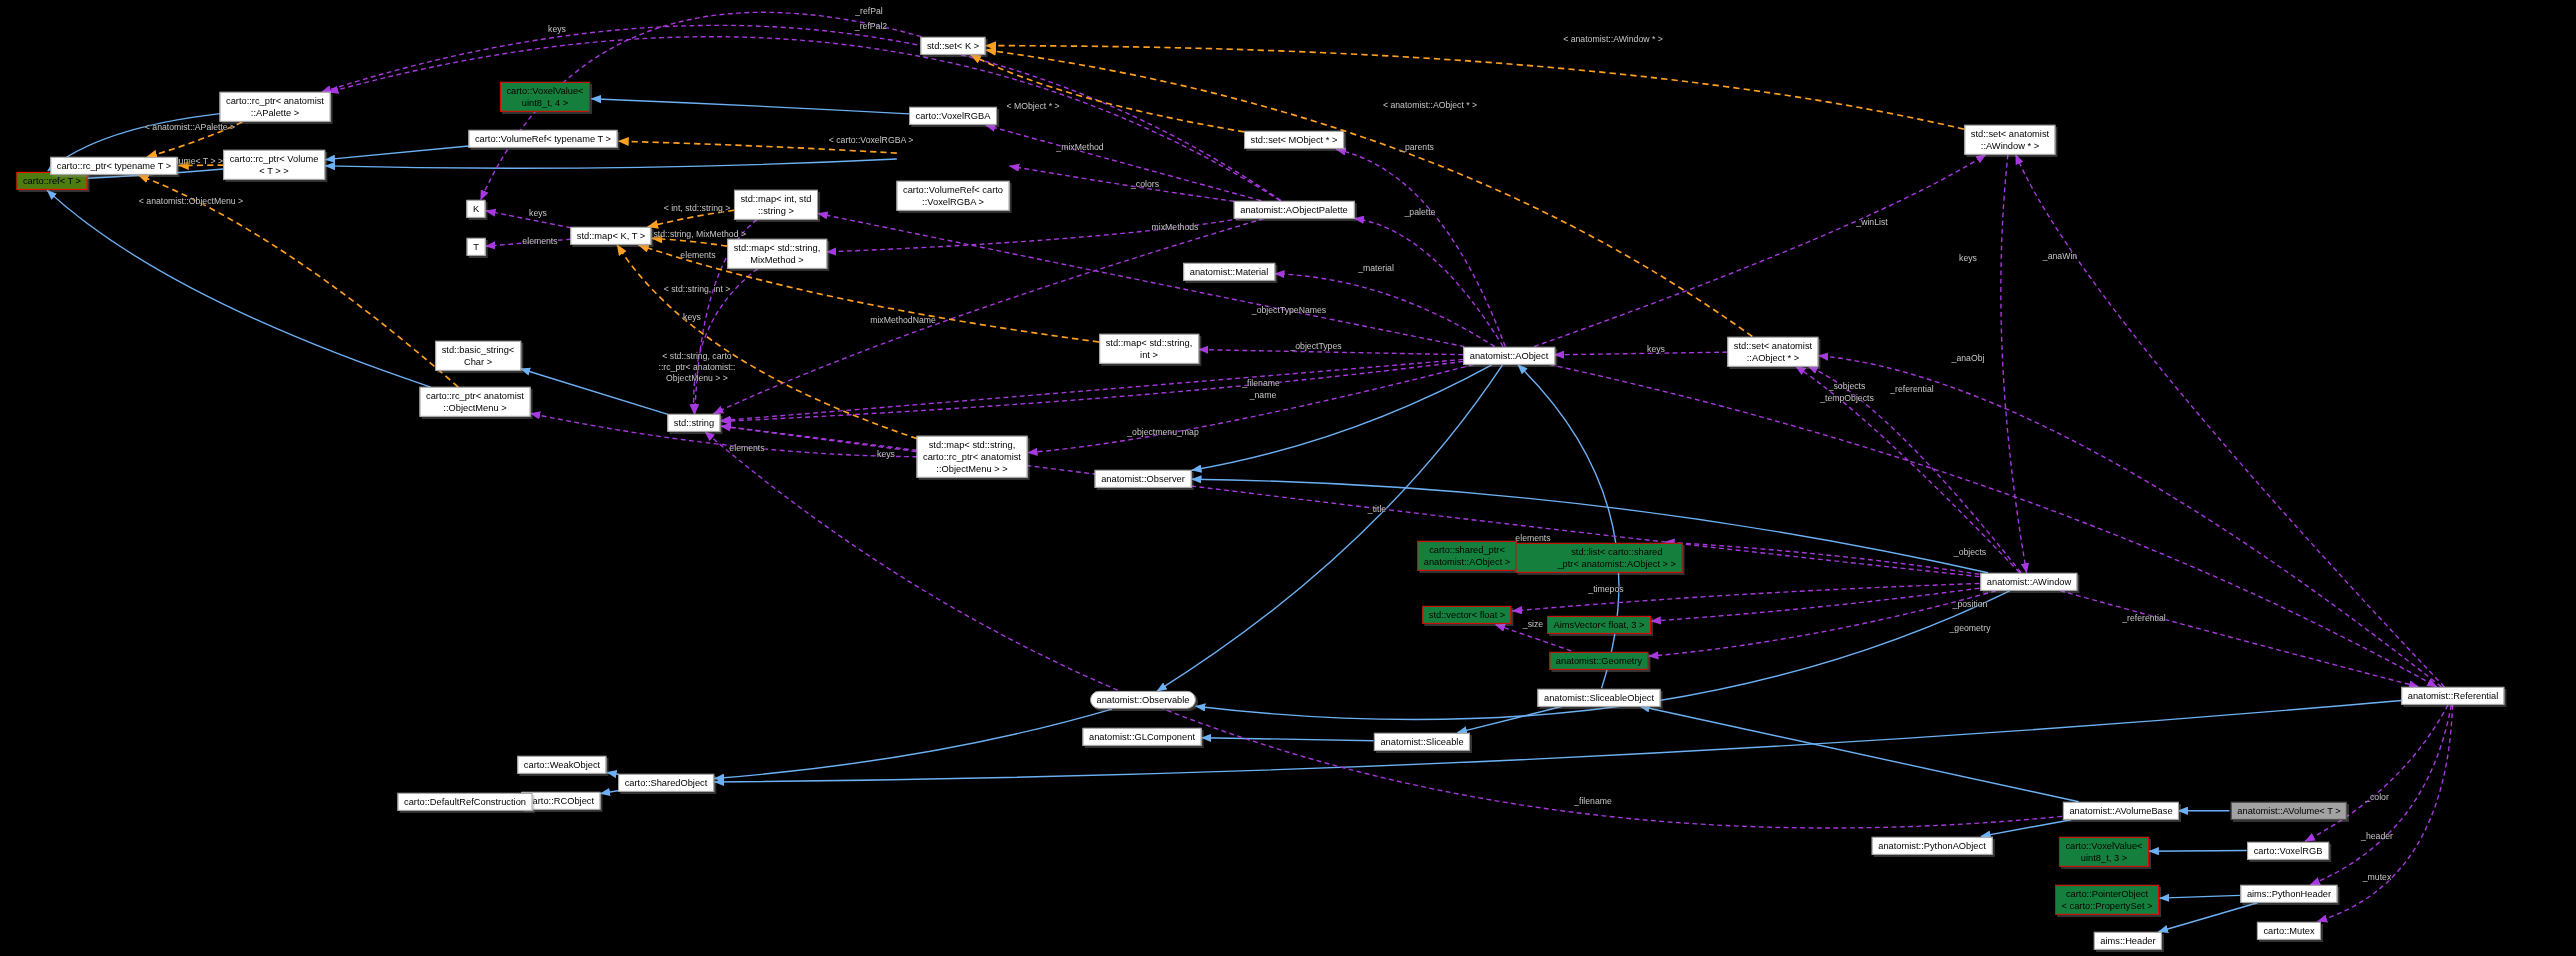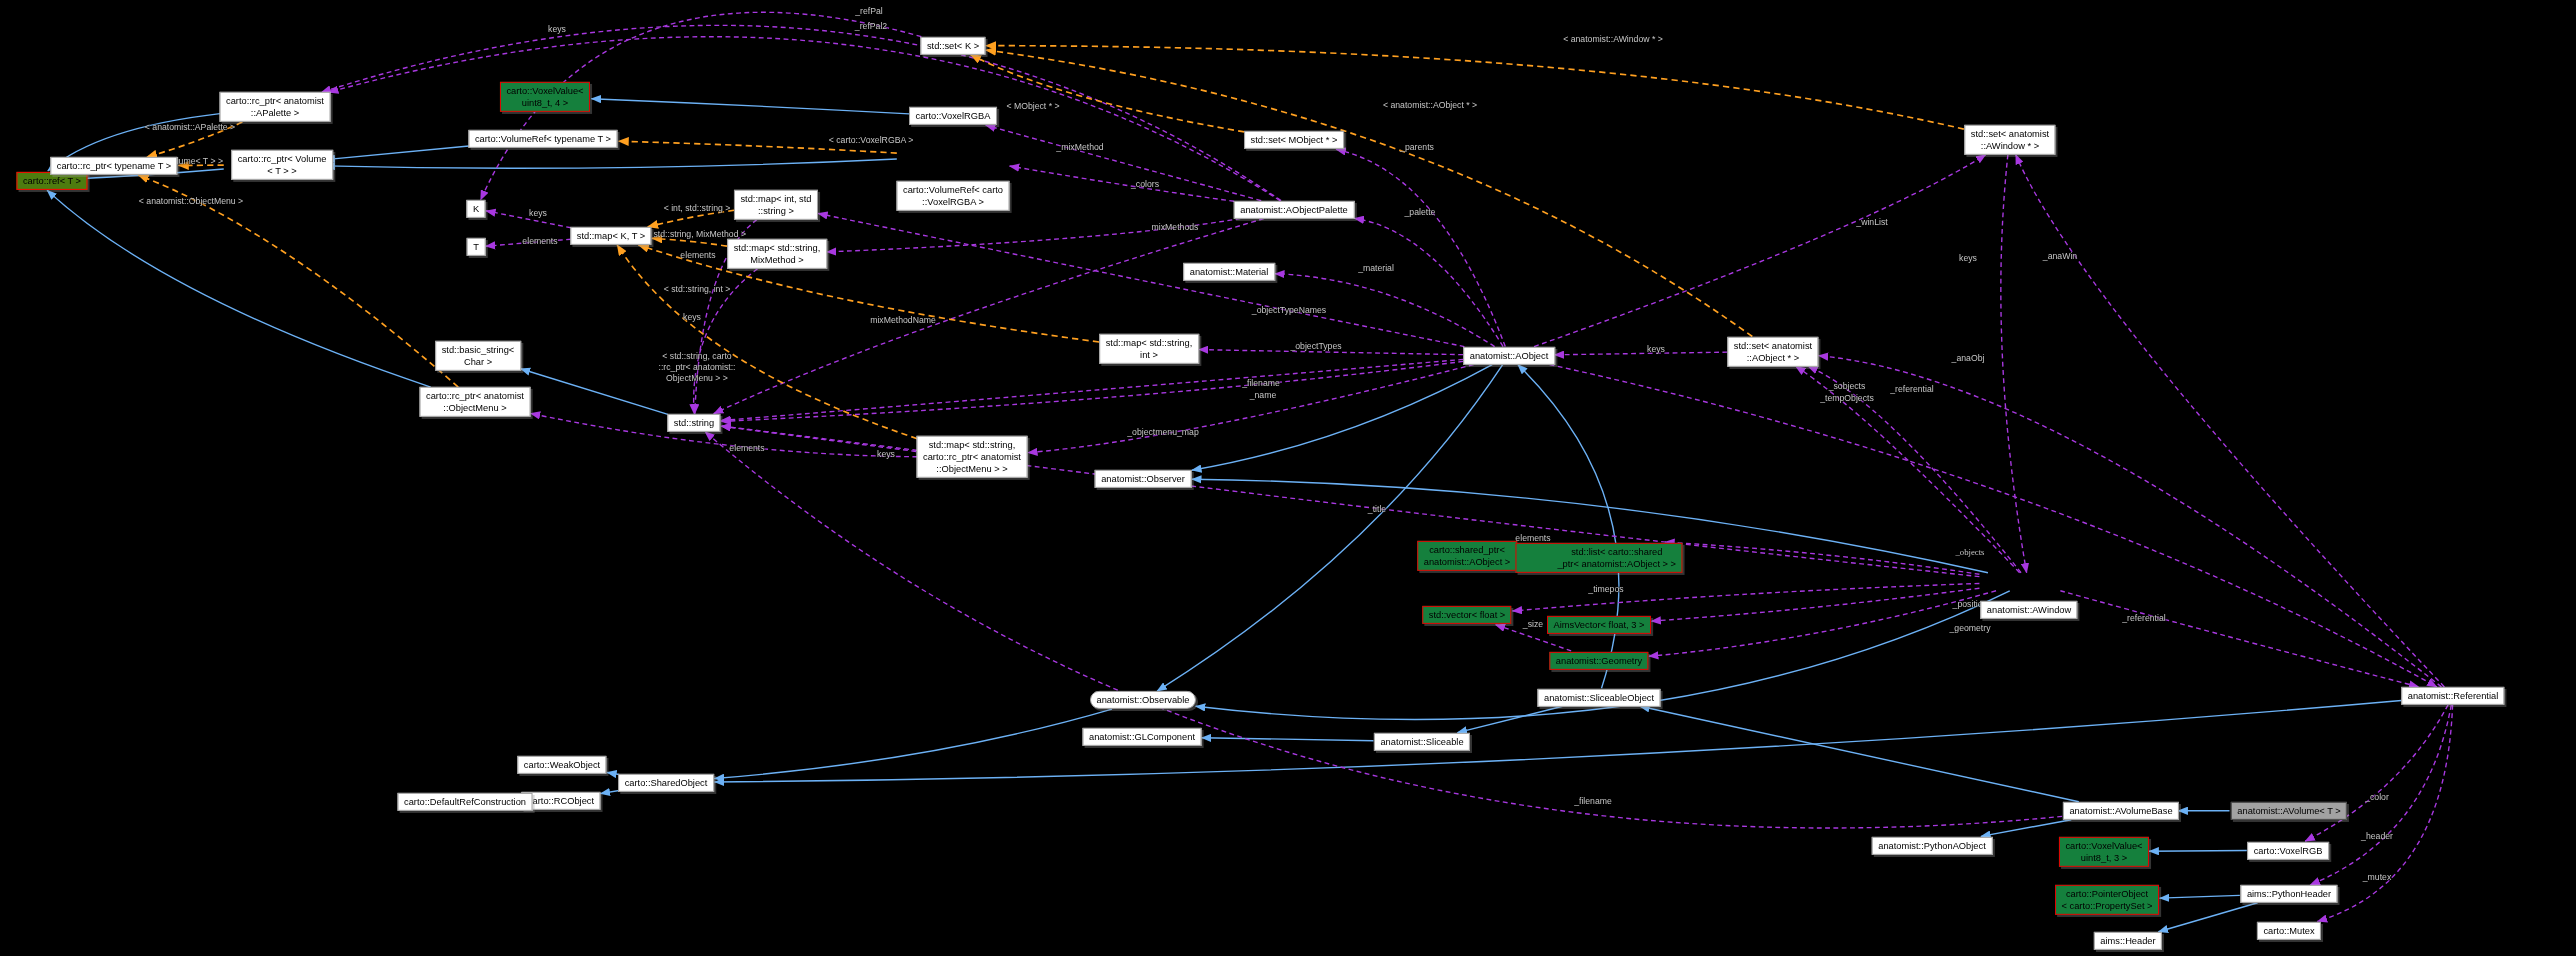--- a/index.html
+++ b/index.html
@@ -109,21 +109,21 @@
       <path d="M2838,186.63013698630138 Q2320,66 1424,66" fill="none" stroke="#ffa020" stroke-width="2.4" stroke-dasharray="9,6" marker-end="url(#m-template)"></path>
       <path d="M1060.5,304 Q1000,312 935.448275862069,328" fill="none" stroke="#ffa020" stroke-width="2.4" stroke-dasharray="9,6" marker-end="url(#m-template)"></path>
       <path d="M1050,355.78688524590166 Q1000,348 941.5,344.5" fill="none" stroke="#ffa020" stroke-width="2.4" stroke-dasharray="9,6" marker-end="url(#m-template)"></path>
       <path d="M1588,494.4 Q1180,440 922,354" fill="none" stroke="#ffa020" stroke-width="2.4" stroke-dasharray="9,6" marker-end="url(#m-template)"></path>
       <path d="M1325,634.1358024691358 Q1000,525 891.2663043478261,354" fill="none" stroke="#ffa020" stroke-width="2.4" stroke-dasharray="9,6" marker-end="url(#m-template)"></path>
     </svg>
 <div class="node root" style="left: 36px; top: 181px;">carto::ref&lt; T &gt;</div>
     <div class="node plain" style="left: 114px; top: 166px; text-align: center;">carto::rc_ptr&lt; typename T &gt;</div>
     <div class="node plain" style="left: 275px; top: 107px;">carto::rc_ptr&lt; anatomist
 ::APalette &gt;</div>
-    <div class="node plain" style="left: 282px; top: 165px; text-align: center;">carto::rc_ptr&lt; Volume
+    <div class="node plain" style="left: 274px; top: 165px; text-align: center;">carto::rc_ptr&lt; Volume
 &lt; T &gt; &gt;</div>
     <div class="node red" style="left: 545px; top: 97px;">carto::VoxelValue&lt;
 uint8_t, 4 &gt;</div>
     <div class="node plain" style="left: 543px; top: 139px;">carto::VolumeRef&lt; typename T &gt;</div>
     <div class="node plain" style="left: 476px; top: 209px;">K</div>
     <div class="node plain" style="left: 476px; top: 247px;">T</div>
     <div class="node plain" style="left: 611px; top: 236px;">std::map&lt; K, T &gt;</div>
     <div class="node plain" style="left: 478px; top: 356px;">std::basic_string&lt;
 Char &gt;</div>
     <div class="node plain" style="left: 475px; top: 402px;">carto::rc_ptr&lt; anatomist
@@ -159,21 +159,21 @@
     <div class="node red" style="left: 1599px; top: 558px; padding-left: 41px;">std::list&lt; carto::shared
 _ptr&lt; anatomist::AObject &gt; &gt;</div>
     <div class="node red" style="left: 1467px; top: 615px;">std::vector&lt; float &gt;</div>
     <div class="node red" style="left: 1599px; top: 625px;">AimsVector&lt; float, 3 &gt;</div>
     <div class="node red" style="left: 1599px; top: 661px;">anatomist::Geometry</div>
     <div class="node plain" style="left: 1599px; top: 698px;">anatomist::SliceableObject</div>
     <div class="node plain" style="left: 2010px; top: 140px;">std::set&lt; anatomist
 ::AWindow * &gt;</div>
     <div class="node plain" style="left: 1773px; top: 352px;">std::set&lt; anatomist
 ::AObject * &gt;</div>
-    <div class="node plain" style="left: 2029px; top: 582px; margin-top: 28px;">anatomist::AWindow</div>
+    <div class="node plain" style="left: 2029px; top: 582px;">anatomist::AWindow</div>
     <div class="node plain" style="left: 2453px; top: 696px;">anatomist::Referential</div>
     <div class="node plain" style="left: 2121px; top: 811px;">anatomist::AVolumeBase</div>
     <div class="node gray" style="left: 2289px; top: 811px;">anatomist::AVolume&lt; T &gt;</div>
     <div class="node plain" style="left: 1932px; top: 846px;">anatomist::PythonAObject</div>
     <div class="node red" style="left: 2104px; top: 852px;">carto::VoxelValue&lt;
 uint8_t, 3 &gt;</div>
     <div class="node plain" style="left: 2288px; top: 851px;">carto::VoxelRGB</div>
     <div class="node red" style="left: 2107px; top: 900px;">carto::PointerObject
 &lt; carto::PropertySet &gt;</div>
     <div class="node plain" style="left: 2289px; top: 894px;">aims::PythonHeader</div>
@@ -201,21 +201,21 @@
     <div class="elabel" style="left: 1263px; top: 395px;">_name</div>
     <div class="elabel" style="left: 1163px; top: 432px;">_objectmenu_map</div>
     <div class="elabel" style="left: 1872px; top: 222px;">_winList</div>
     <div class="elabel" style="left: 1912px; top: 389px;">_referential</div>
     <div class="elabel" style="left: 1656px; top: 349px;">keys</div>
     <div class="elabel" style="left: 1968px; top: 358px;">_anaObj</div>
     <div class="elabel" style="left: 1847px; top: 386px;">_sobjects</div>
     <div class="elabel" style="left: 1847px; top: 398px;">_tempObjects</div>
     <div class="elabel" style="left: 1968px; top: 258px;">keys</div>
     <div class="elabel" style="left: 2060px; top: 256px;">_anaWin</div>
-    <div class="elabel" style="left: 1970px; top: 552px; font-family: Liberation Serif, serif;">_objects</div>
+    <div class="elabel" style="left: 1970px; top: 552px;">_objects</div>
     <div class="elabel" style="left: 1533px; top: 538px;">elements</div>
     <div class="elabel" style="left: 1606px; top: 589px;">_timepos</div>
     <div class="elabel" style="left: 1970px; top: 604px;">_position</div>
     <div class="elabel" style="left: 1533px; top: 624px;">_size</div>
     <div class="elabel" style="left: 1970px; top: 628px;">_geometry</div>
     <div class="elabel" style="left: 2144px; top: 618px;">_referential</div>
     <div class="elabel" style="left: 1377px; top: 509px;">_title</div>
     <div class="elabel" style="left: 1593px; top: 801px;">_filename</div>
     <div class="elabel" style="left: 2377px; top: 797px;">_color</div>
     <div class="elabel" style="left: 2377px; top: 836px;">_header</div>

